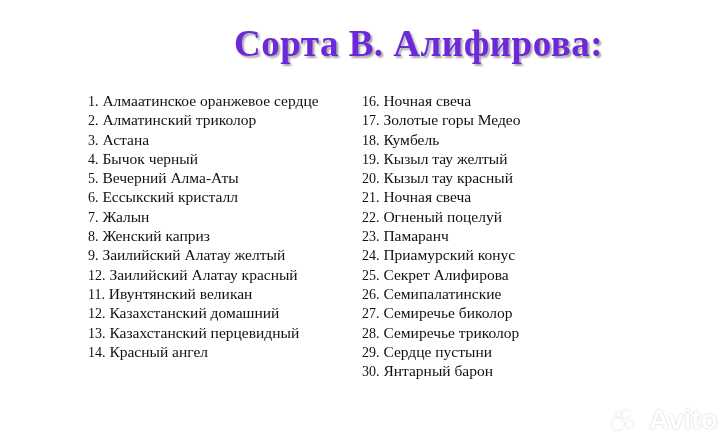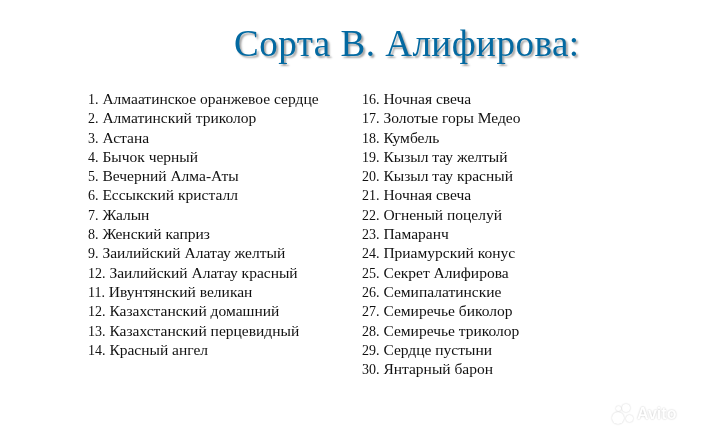--- a/index.html
+++ b/index.html
@@ -2,39 +2,39 @@
 <html><head>
   <meta charset="utf-8">
   <style>
     html, body { margin: 0; padding: 0; }
     body {
       width: 720px; height: 443px; background: #ffffff; position: relative; overflow: hidden;
       font-family: "Liberation Serif", "DejaVu Serif", serif; color: #111;
     }
     .title {
       position: absolute; left: 234px; top: 22px;
-      font-size: 37px; font-weight: normal; letter-spacing: 0.5px;
-      color: #0369a1;
+      font-size: 37px; font-weight: bold; letter-spacing: 0.5px;
+      color: #6d28d9;
       text-shadow: 2px 2px 2px rgba(0,0,0,0.35);
       white-space: nowrap;
     }
     .col { position: absolute; top: 89px; margin: 0; padding: 0; list-style: none; }
     .col.left { left: 88px; }
     .col.right { left: 362px; }
-    .item { height: 19.3px; line-height: 19px; font-size: 15.5px; white-space: nowrap; }
+    .item { height: 19.3px; line-height: 24px; font-size: 15.5px; white-space: nowrap; }
     .num { font-size: 14px; }
     .watermark {
       position: absolute; left: 612px; top: 404px; display: flex; align-items: center; gap: 3px;
       opacity: 0.85;
     }
     .wm-dots { position: relative; width: 22px; height: 20px; }
     .wm-dots span { position: absolute; border-radius: 50%; background: #ffffff; box-shadow: 0 0 2px rgba(0,0,0,0.25); }
     .wm-text {
-      font-family: "Liberation Sans", "DejaVu Sans", sans-serif; font-size: 16px; font-weight: bold;
-      color: #ffffff; text-shadow: 0 0 2px rgba(0,0,0,0.3);
+      font-family: "Liberation Sans", "DejaVu Sans", sans-serif; font-size: 28px; font-weight: bold;
+      color: #ffffff; text-shadow: 0 0 2px rgba(0,0,0,0.3); margin-left: 12px;
     }
   </style>
 </head>
 <body>
 
 <div class="title">Сорта В. Алифирова:</div>
 
 <ul class="col left" id="col-left">
     <li class="item"><span class="num">1.</span> <span>Алмаатинское оранжевое сердце</span></li>
     <li class="item"><span class="num">2.</span> <span>Алматинский триколор</span></li>

